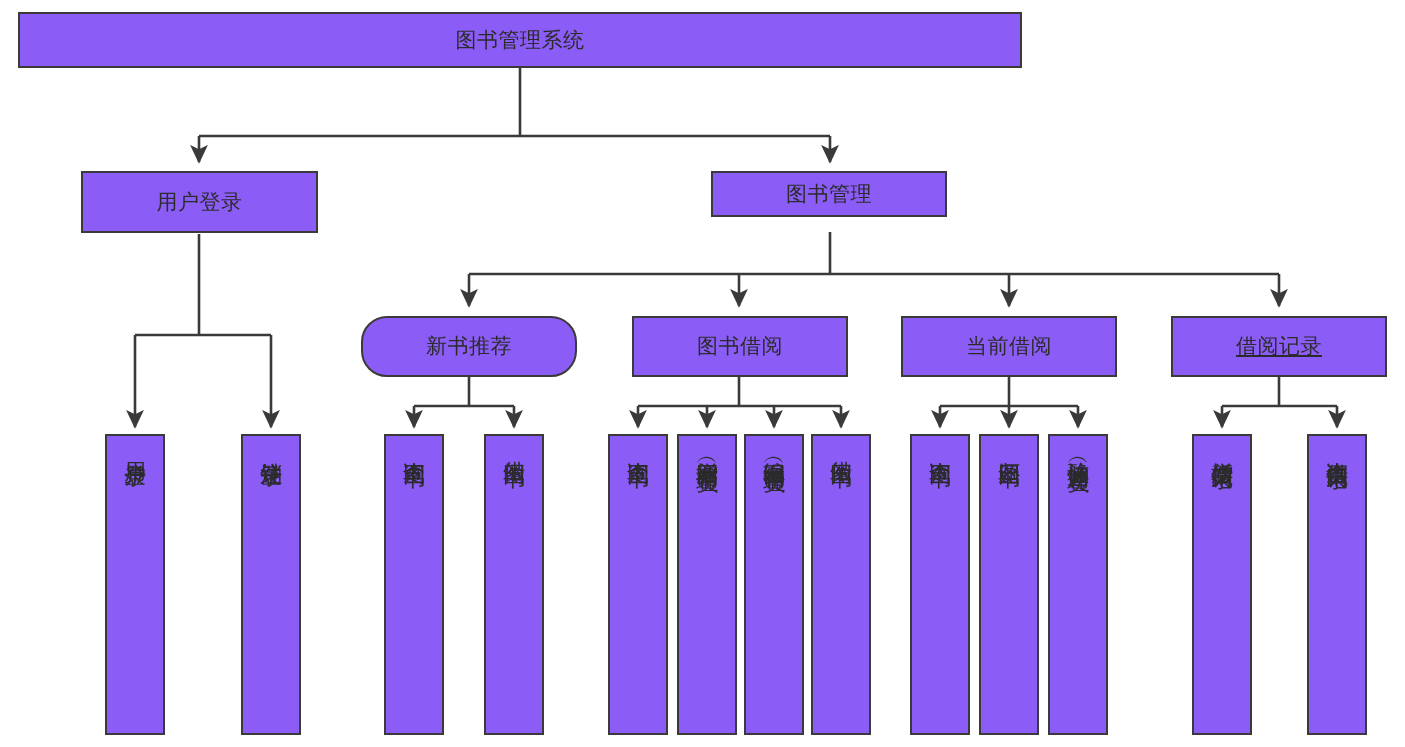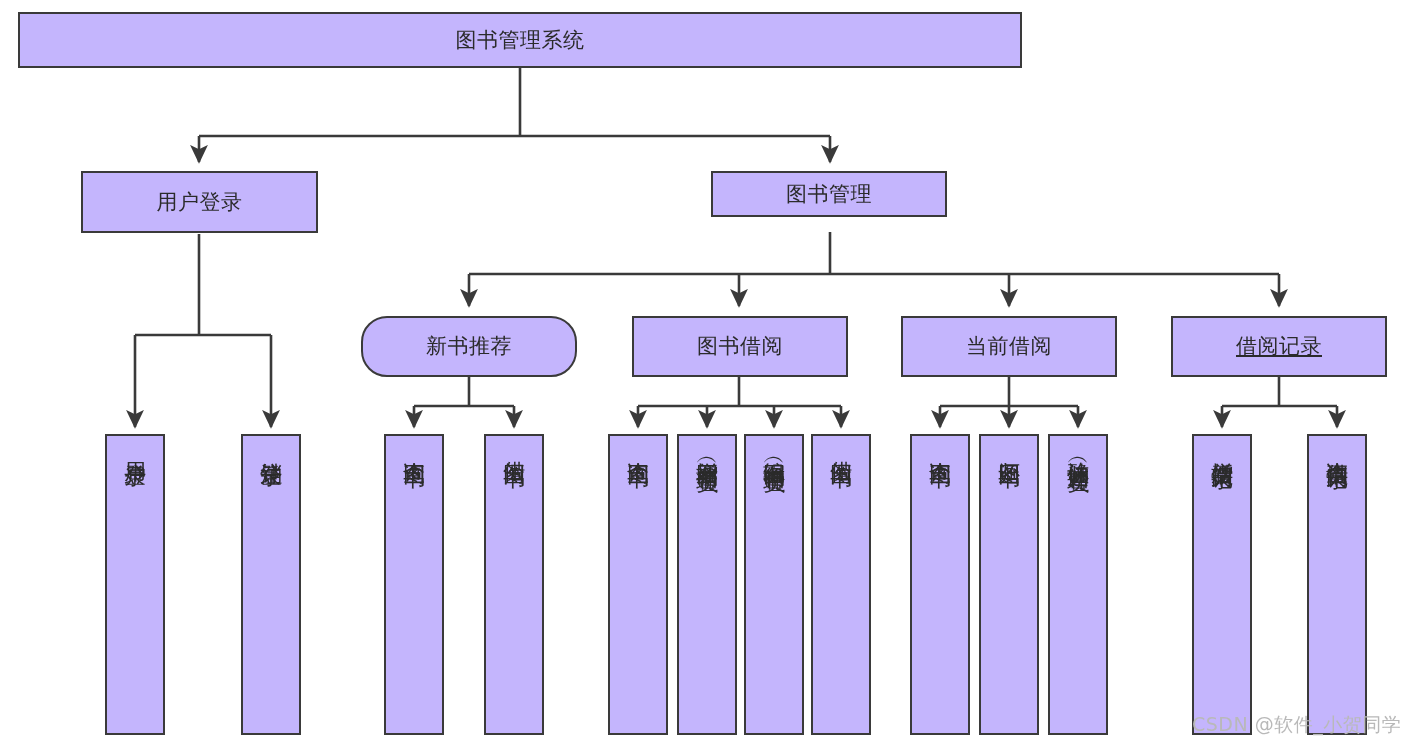--- a/index.html
+++ b/index.html
@@ -22,21 +22,21 @@
     position: absolute;
     left: 0;
     top: 0;
     width: 1405px;
     height: 747px;
     pointer-events: none;
   }
   .node {
     position: absolute;
     box-sizing: border-box;
-    background: #c4b5fd;
+    background: #8b5cf6;
     border: 2.2px solid #3a3a3a;
     display: flex;
     align-items: center;
     justify-content: center;
     color: #2b2b2b;
     text-align: center;
     z-index: 2;
   }
   .node .lbl {
     display: block;
@@ -190,15 +190,14 @@
     <span class="lbl">确认归还（管理员）</span>
   </div>
 
   <div class="node v" style="left:1192px; top:434px; width:60px; height:301px;">
     <span class="lbl">新增借阅记录</span>
   </div>
   <div class="node v" style="left:1307px; top:434px; width:60px; height:301px;">
     <span class="lbl">查询借阅记录</span>
   </div>
 
-  <div class="watermark" style="left:1192px; top:712px;">CSDN @软件_小贺同学</div>
 
 </div>
 
 </body></html>

